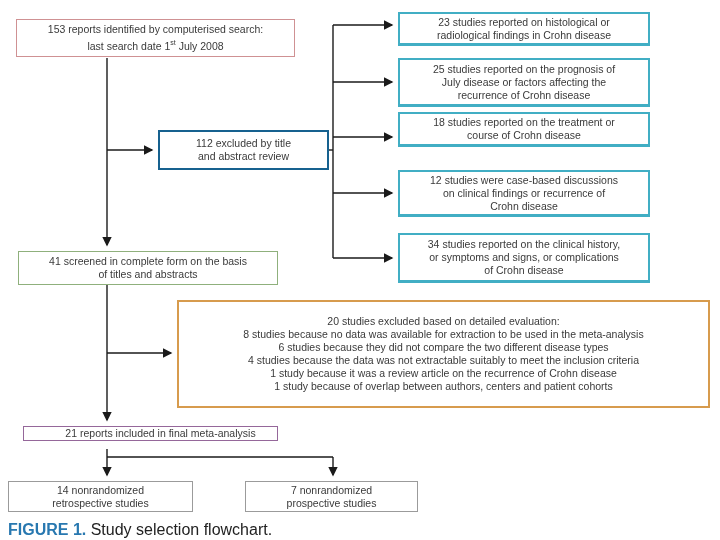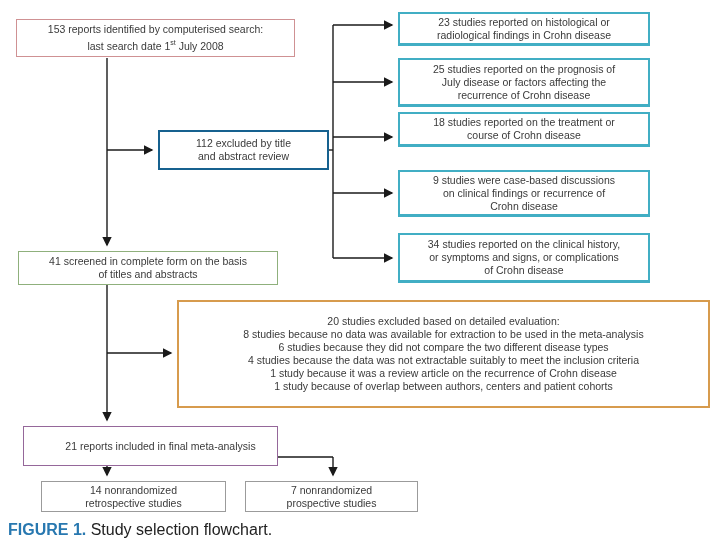--- a/index.html
+++ b/index.html
@@ -18,22 +18,22 @@
   #b-identified { left:16px;  top:19px;  width:279px; height:38px; border:1.5px solid #cf9193; }
   #b-112       { left:158px; top:130px; width:171px; height:40px; border:2px solid #16618f; }
   #b-screened  { left:18px;  top:251px; width:260px; height:34px; border:1.5px solid #8fb07c; }
   .reason      { left:398px; width:252px; border:2px solid #41aec4; border-bottom-width:3px; }
   #b-reason-0  { top:12px;   height:34px; }
   #b-reason-1  { top:58px;  height:49px; }
   #b-reason-2  { top:112px; height:35px;align-items:center; }
   #b-reason-3  { top:170px; height:47px; }
   #b-reason-4  { top:233px; height:50px; }
   #b-detailed  { left:177px; top:300px; width:533px; height:108px; border:2px solid #d79b4d; }
-  #b-included  { left:23px;  top:426px; width:255px; height:40px; border:1.5px solid #95679a;padding-left:20px; }
-  #b-retro     { left:8px;   top:481px; width:185px; height:31px; border:1.5px solid #9b9b9b;margin-left:33px; }
+  #b-included  { left:23px;  top:426px; width:255px; height:15px; border:1.5px solid #95679a;padding-left:20px; }
+  #b-retro     { left:8px;   top:481px; width:185px; height:31px; border:1.5px solid #9b9b9b; }
   #b-pro       { left:245px; top:481px; width:173px; height:31px; border:1.5px solid #9b9b9b; }
   .caption { position:absolute; left:8px; top:521px; font-size:16px; color:#222; }
   .caption .lbl { color:#2878b0; font-weight:bold; }
   sup { font-size:7px; }
 </style>
 </head>
 <body>
 
 <div class="canvas">
 
@@ -86,21 +86,21 @@
     <div class="line">July disease or factors affecting the</div>
     <div class="line">recurrence of Crohn disease</div>
   </div>
 
   <div class="box reason" id="b-reason-2">
     <div class="line">18 studies reported on the treatment or</div>
     <div class="line">course of Crohn disease</div>
   </div>
 
   <div class="box reason" id="b-reason-3">
-    <div class="line">9 studies were case-based discussions</div>
+    <div class="line">12 studies were case-based discussions</div>
     <div class="line">on clinical findings or recurrence of</div>
     <div class="line">Crohn disease</div>
   </div>
 
   <div class="box reason" id="b-reason-4">
     <div class="line">34 studies reported on the clinical history,</div>
     <div class="line">or symptoms and signs, or complications</div>
     <div class="line">of Crohn disease</div>
   </div>
 

